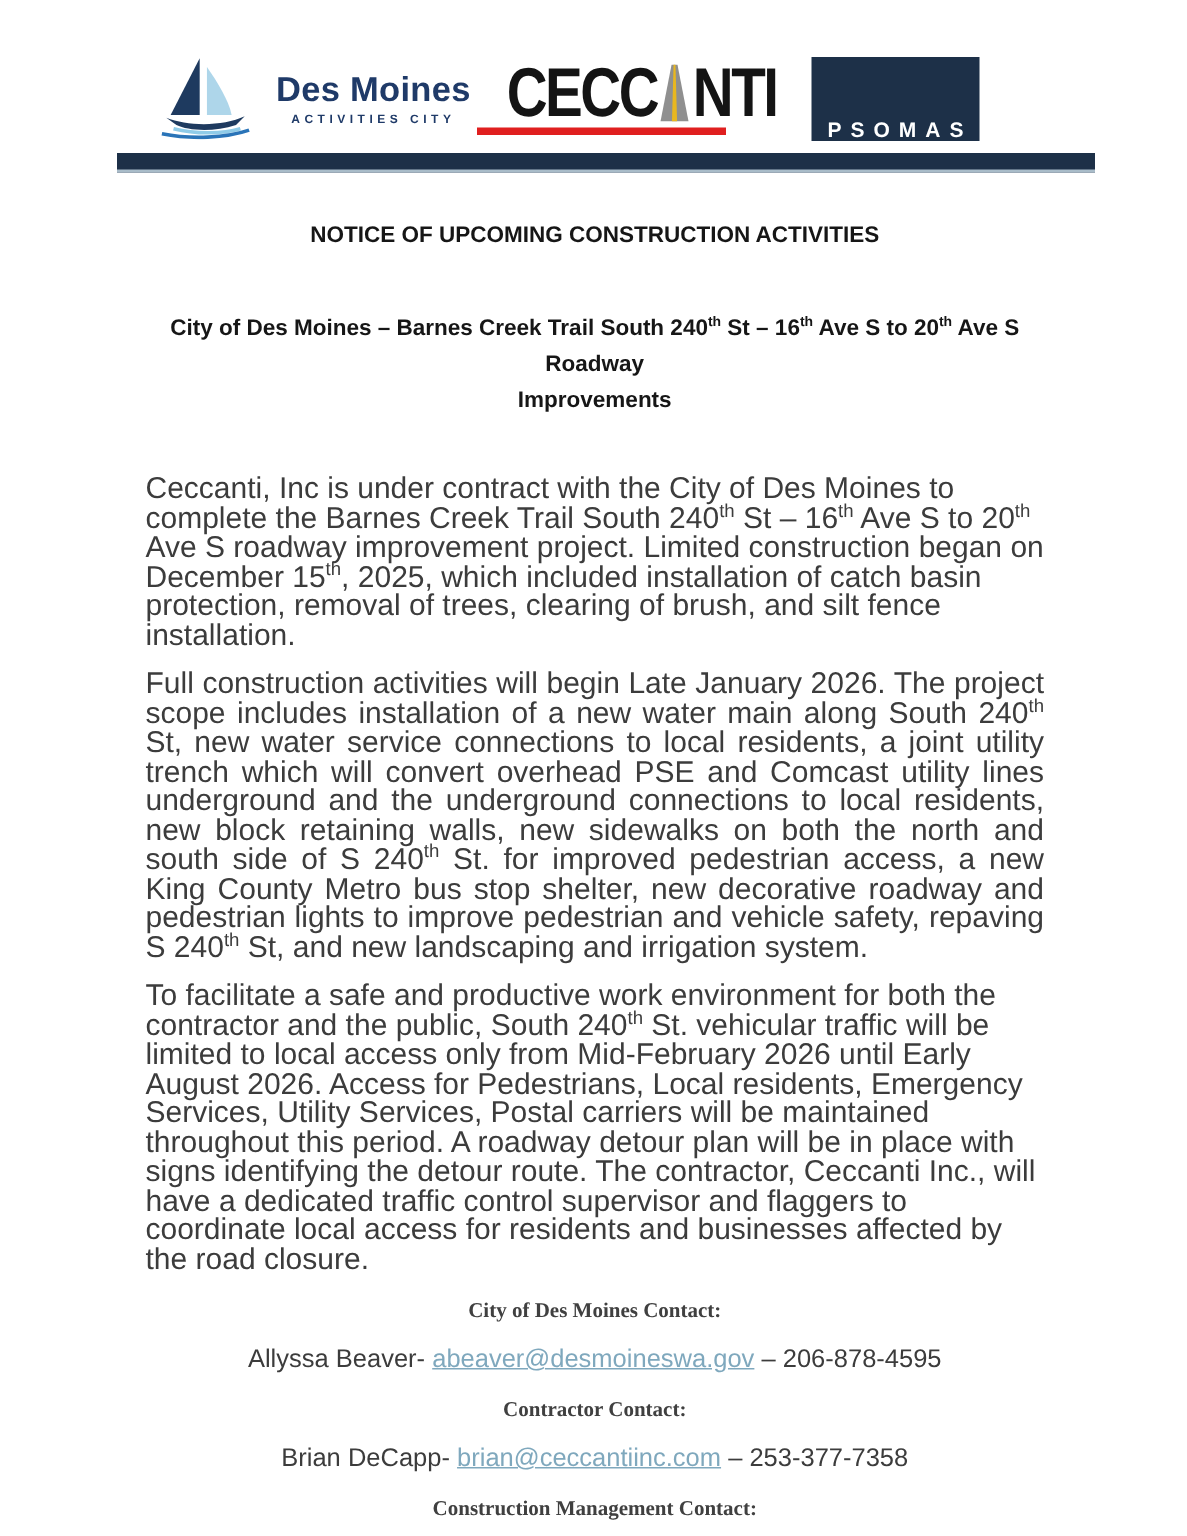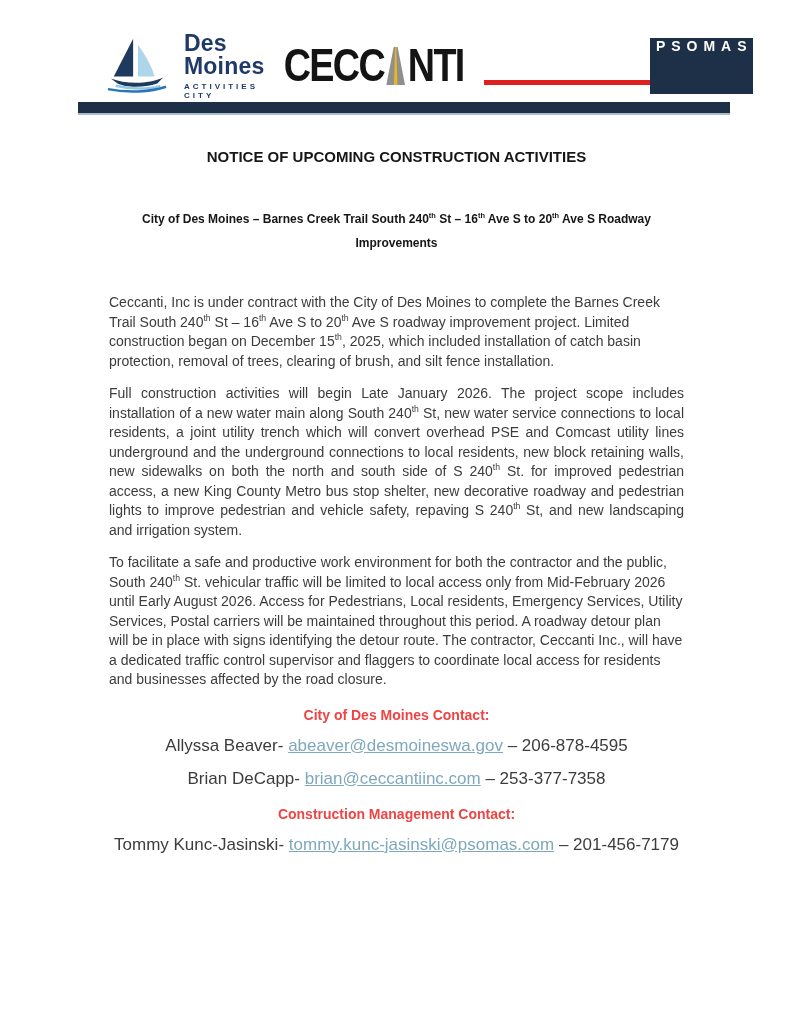--- a/index.html
+++ b/index.html
@@ -20,35 +20,35 @@
     align-items: center;
     justify-content: space-between;
     padding: 36px 138px 6px 106px;
     height: 60px;
   }
   .dm-logo { display: flex; align-items: center; gap: 16px; }
   .dm-text { display: flex; flex-direction: column; align-items: center; }
   .dm-name { color: #1f3a68; font-weight: bold; font-size: 23px; letter-spacing: 0.2px; line-height: 1; }
   .dm-tagline { color: #1f3a68; font-weight: bold; font-size: 8px; letter-spacing: 3px; margin-top: 4px; }
 
-  .cec-logo { display: flex; flex-direction: row; align-items: flex-end; }
+  .cec-logo { display: flex; flex-direction: column; align-items: flex-start; }
   .cec-letters {
     display: flex; align-items: flex-end;
     font-weight: bold; font-size: 46px; line-height: 0.82;
     letter-spacing: -2px; color: #141414;
     transform: scaleX(0.82); transform-origin: center bottom;
     white-space: nowrap;
   }
   .cec-road { display: inline-block; width: 25px; height: 38px; margin: 0 2px; }
   .cec-underline { width: 166px; height: 5px; background: #e01f1f; margin-top: 4px; }
 
   .psomas-logo {
     width: 112px; height: 56px;
     background: #1d3048;
-    display: flex; align-items: flex-start; justify-content: center;
+    display: flex; align-items: flex-end; justify-content: center;
     color: #ffffff; font-weight: bold; font-size: 14px;
     letter-spacing: 6px; padding-left: 6px; box-sizing: border-box;
   }
 
   .divider-bar {
     margin-left: 78px;
     width: 652px; height: 11px;
     background: #1d3048;
     border-bottom: 2px solid #a9bcc9;
   }
@@ -56,33 +56,33 @@
   
   .content { padding: 0 91px 0 93px; }
   .doc-title {
     margin: 33px 0 0;
     text-align: center;
     font-size: 15px; font-weight: bold; color: #161616;
   }
   .doc-subtitle {
     margin: 42px 0 0;
     text-align: center;
-    font-size: 12px; font-weight: bold; color: #161616;
+    font-size: 15px; font-weight: bold; color: #161616;
     line-height: 24px;
   }
-  .body-p { margin: 13px 16px 0; font-size: 14px; line-height: 19.5px; text-align: left; }
+  .body-p { margin: 13px 4px 0; font-size: 20px; line-height: 19.5px; text-align: left; }
   .body-p.first { margin-top: 38px; }
   .body-p.justify { text-align: justify; }
   sup { font-size: 0.62em; line-height: 0; vertical-align: super; }
 
   
   .contacts { text-align: center; }
   .contact-heading {
     margin: 17px 0 0;
-    font-size: 14px; font-weight: bold; color: #ef4444;
+    font-size: 14px; font-weight: bold; color: #404040; font-family: Liberation Serif, serif;
   }
   .contact-line { margin: 13px 0 0; font-size: 17px; color: #3c3c3c; }
   .email-link { color: #7fa8bd; text-decoration: underline; }
 </style>
 </head>
 <body>
 
 <div class="page">
 
   <header class="logo-row">
@@ -141,20 +141,21 @@
 
     <section class="contacts">
 
       <h3 class="contact-heading">City of Des Moines Contact:</h3>
       <p class="contact-line">
         <span>Allyssa Beaver-</span>
         <a href="#" class="email-link">abeaver@desmoineswa.gov</a>
         <span>– 206-878-4595</span>
       </p>
 
+      <h3 class="contact-heading">Contractor Contact:</h3>
       <p class="contact-line">
         <span>Brian DeCapp-</span>
         <a href="#" class="email-link">brian@ceccantiinc.com</a>
         <span>– 253-377-7358</span>
       </p>
 
       <h3 class="contact-heading">Construction Management Contact:</h3>
       <p class="contact-line">
         <span>Tommy Kunc-Jasinski-</span>
         <a href="#" class="email-link">tommy.kunc-jasinski@psomas.com</a>

